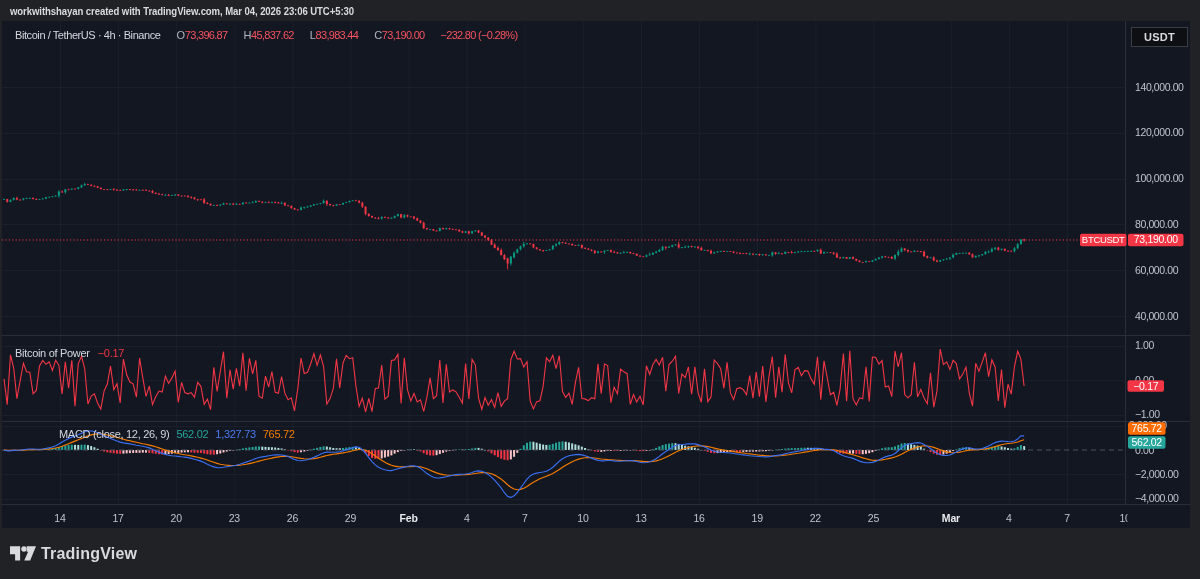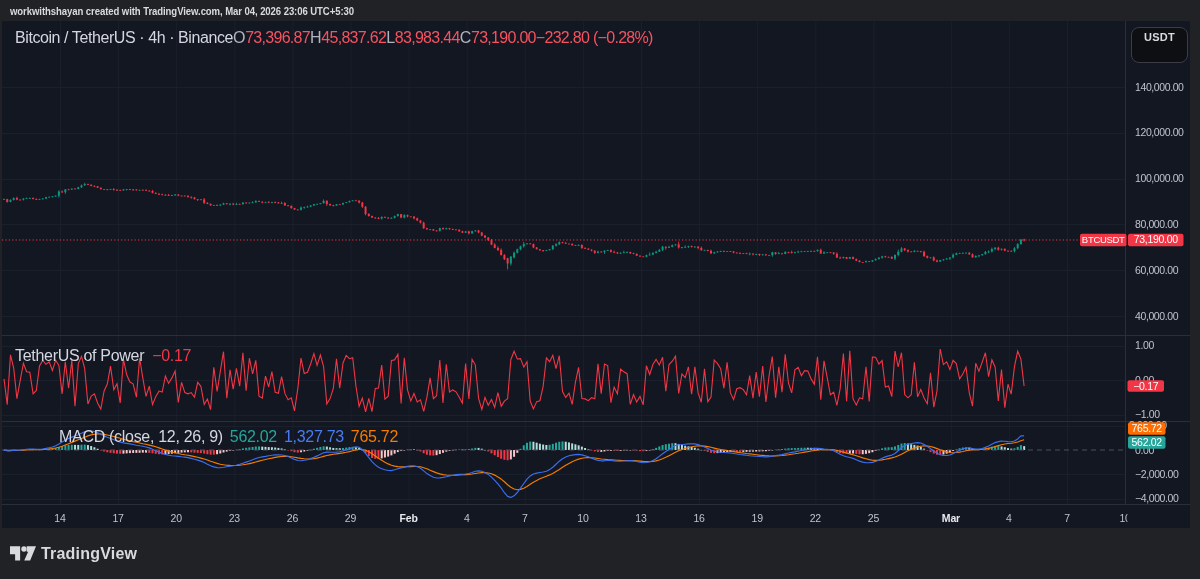--- a/index.html
+++ b/index.html
@@ -8,33 +8,33 @@
   #topbar { position:absolute; left:0; top:0; width:1057px; height:21px; background:#212225;
     z-index:3; color:#dadbde; font-size:11px; font-weight:700; letter-spacing:-0.1px;
     line-height:22px; padding-left:10px; white-space:nowrap; }
   #topbar span { display:inline-block; transform:scaleX(0.87); transform-origin:left center; }
   #chart-svg { position:absolute; left:0; top:0; z-index:1; }
   #footer { position:absolute; left:0; top:528px; width:1200px; height:51px; background:#212225; z-index:3; }
   #tv-logo { position:absolute; left:10px; top:18.3px; }
   #tv-brand { position:absolute; left:41px; top:17px; color:#d9dadd; font-size:16px;
     font-weight:700; letter-spacing:0.2px; }
   .legend-row { position:absolute; z-index:4; white-space:nowrap; font-size:0; letter-spacing:-0.3px; }
-  .legend-row span { font-size:16px; }
+  .legend-row span { font-size:11px; }
   #legend-symbol { left:15px; top:29px; }
   #legend-symbol .title { color:#d4d7df; letter-spacing:-0.42px; }
-  .ohlc-group { margin-left:0; }
+  .ohlc-group { margin-left:16px; }
   .ohlc-k { color:#b0b4bf; }
   .ohlc-v, .chg { color:#f7525f; letter-spacing:-0.7px; }
   #legend-bop { left:15px; top:346.5px; }
   #legend-macd { left:15px; top:427.5px;padding-left:44px; }
   .ind-title { color:#d4d7df; }
   #legend-bop .val { color:#f23645; margin-left:8px; }
   .macd-val { margin-left:7px; }
-  #usdt-btn { position:absolute; z-index:4; left:1131px; top:27px; width:57px; height:36px;
-    background:#0e0f13; border:1px solid #3a3d45; border-radius:8px; color:#d8dade;
+  #usdt-btn { position:absolute; z-index:4; left:1131px; top:27px; width:57px; height:20px;
+    background:#0e0f13; border:1px solid #3a3d45; border-radius:0; color:#d8dade;
     font-size:11px; font-weight:700; letter-spacing:0.3px; text-align:center; line-height:18px;
     cursor:pointer; }
 </style>
 </head>
 <body>
 
 <div id="topbar">
   <span>workwithshayan created with TradingView.com, Mar 04, 2026 23:06 UTC+5:30</span>
 </div>
 
@@ -1101,21 +1101,21 @@
 <div id="legend-symbol" class="legend-row">
   <span class="title">Bitcoin / TetherUS · 4h · Binance</span>
   <span class="ohlc-group"><span class="ohlc-k">O</span><span class="ohlc-v">73,396.87</span></span>
   <span class="ohlc-group"><span class="ohlc-k">H</span><span class="ohlc-v">45,837.62</span></span>
   <span class="ohlc-group"><span class="ohlc-k">L</span><span class="ohlc-v">83,983.44</span></span>
   <span class="ohlc-group"><span class="ohlc-k">C</span><span class="ohlc-v">73,190.00</span></span>
   <span class="ohlc-group chg">−232.80 (−0.28%)</span>
 </div>
 
 <div id="legend-bop" class="legend-row">
-  <span class="ind-title">TetherUS of Power</span><span class="val">−0.17</span>
+  <span class="ind-title">Bitcoin of Power</span><span class="val">−0.17</span>
 </div>
 
 <div id="legend-macd" class="legend-row">
   <span class="ind-title">MACD (close, 12, 26, 9)</span><span class="macd-val" style="color:#26a69a">562.02</span><span class="macd-val" style="color:#4a7bf0">1,327.73</span><span class="macd-val" style="color:#f57c00">765.72</span>
 </div>
 
 <div id="usdt-btn">USDT</div>
 
 <div id="footer">
   <svg id="tv-logo" width="26" height="15" viewBox="0 0 25.4 14">

